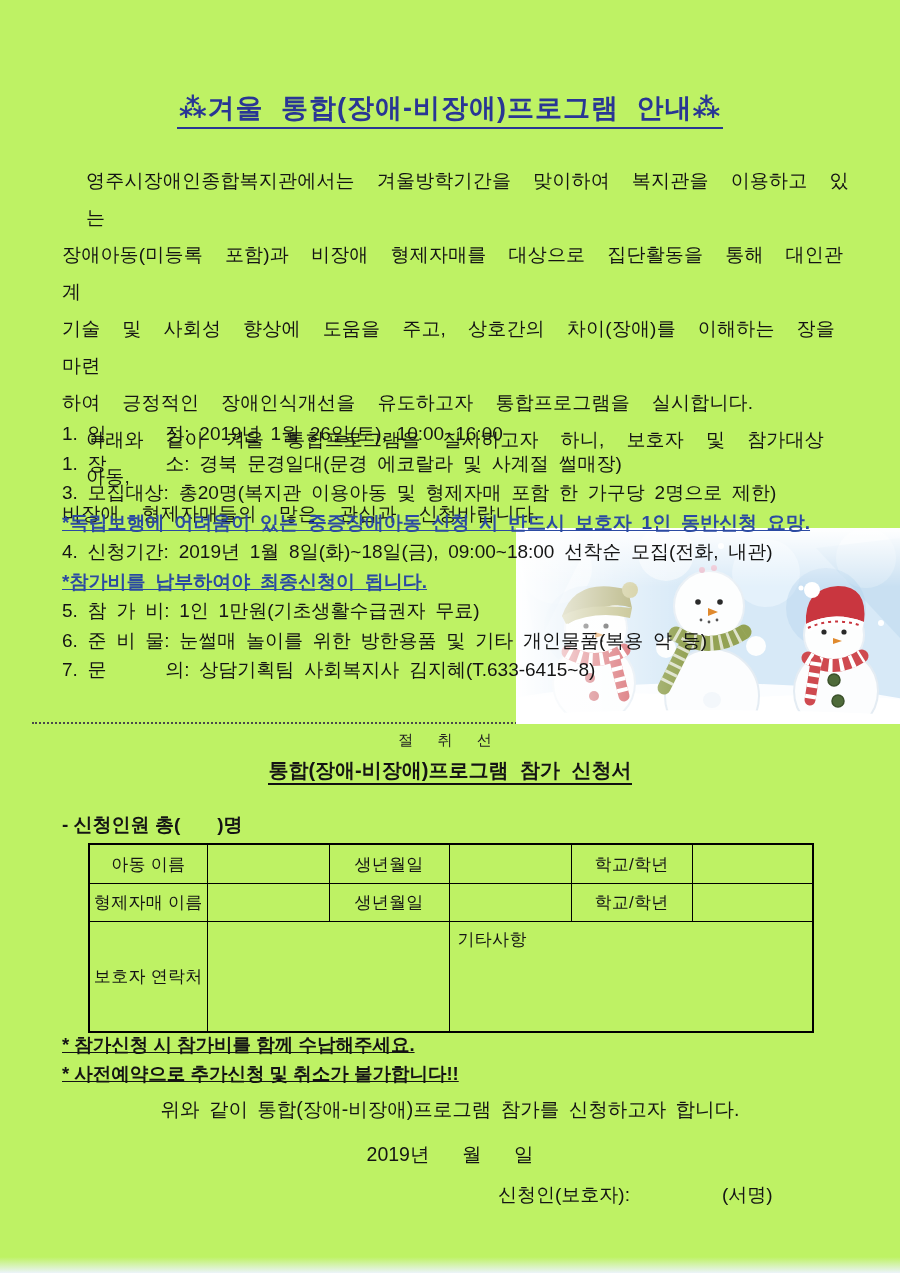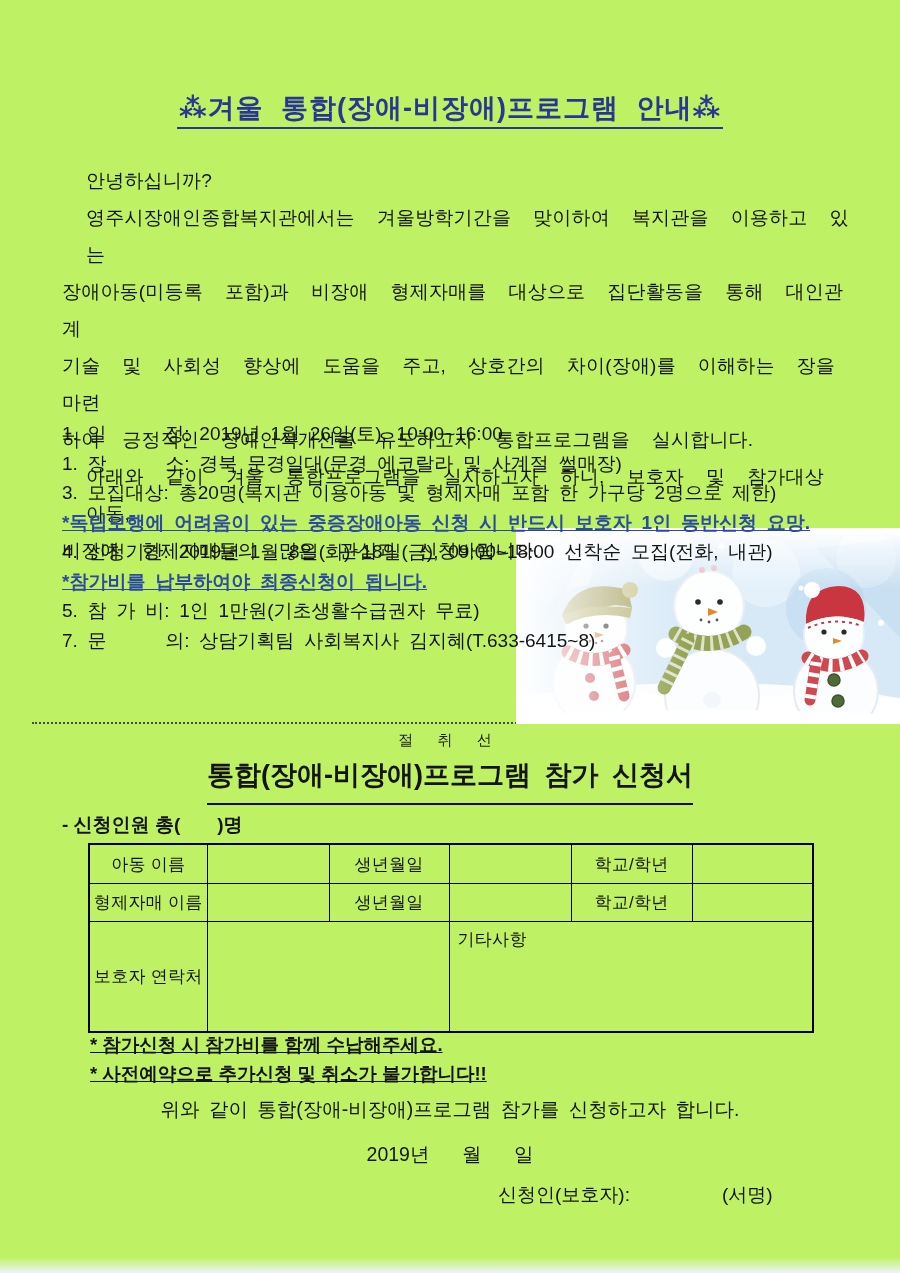--- a/index.html
+++ b/index.html
@@ -28,56 +28,55 @@
   
   .photo{position:absolute;top:528px;right:0;width:384px;height:196px;z-index:1;}
   .photo svg{display:block;width:100%;height:100%;}
   .photo .fade-left{position:absolute;inset:0;background:linear-gradient(to right,#ffffff 0%,rgba(255,255,255,0) 45%);}
   .photo .fade-top{position:absolute;inset:0;background:linear-gradient(to bottom,#ffffff 0%,rgba(255,255,255,0) 30%);}
   
   .cutline{position:absolute;top:722px;left:32px;right:32px;border-top:2px dotted #4a4a4a;}
   .cutline-label{position:absolute;top:731px;left:0;width:100%;text-align:center;
     font-size:15px;letter-spacing:10px;color:#222;}
   .form-title{position:absolute;top:757px;left:0;width:100%;text-align:center;}
-  .form-title span{font-size:27px;font-weight:bold;word-spacing:6px;
-    border-bottom:2px solid #111;padding-bottom:13px;}
+  .form-title span{font-size:20px;font-weight:bold;word-spacing:6px;
+    border-bottom:2px solid #111;padding-bottom:2px;}
   
   .applicants{position:absolute;top:812px;left:62px;font-size:19px;font-weight:bold;white-space:pre;}
   
   .form-table{position:absolute;top:843px;left:88px;border-collapse:collapse;
     border:2px solid #000;table-layout:fixed;width:724px;}
   .form-table td{border:1.5px solid #000;font-size:17px;font-weight:normal;
     text-align:center;vertical-align:middle;padding:0;letter-spacing:.3px;}
   .form-table tr.r1 td{height:38px;}
   .form-table tr.r2 td{height:37px;text-align:center;}
   .form-table tr.r3 td{height:97px;}
   .form-table td.etc{vertical-align:top;text-align:left;padding:6px 8px;}
   
-  .form-notes{position:absolute;top:1030px;left:62px;font-size:18.5px;font-weight:bold;line-height:29px;margin-left:28px;}
+  .form-notes{position:absolute;top:1030px;left:62px;font-size:18.5px;font-weight:bold;line-height:29px;}
   .form-notes .note{text-decoration:underline;white-space:pre-wrap;}
   .request-line{position:absolute;top:1096px;left:0;width:100%;text-align:center;
     font-size:19.5px;word-spacing:4px;}
   .date-line{position:absolute;top:1141px;left:0;width:100%;text-align:center;
     font-size:19.5px;white-space:pre;}
   .signature{position:absolute;top:1182px;left:498px;font-size:19px;display:flex;}
   .signature .sign{margin-left:92px;}
   .bottom-wash{position:absolute;bottom:0;left:0;right:0;height:16px;
     background:linear-gradient(to bottom,rgba(255,255,255,0),#ecf4fa);}
 </style>
 </head>
 <body>
 
 <div class="page">
 
   <div class="doc-title">
     <span>⁂겨울  통합(장애-비장애)프로그램  안내⁂</span>
   </div>
 
   <div class="intro">
-    <div class="line indent">안녕하십니까?</div>
     <div class="line indent">영주시장애인종합복지관에서는  겨울방학기간을  맞이하여  복지관을  이용하고  있는</div>
     <div class="line">장애아동(미등록  포함)과  비장애  형제자매를  대상으로  집단활동을  통해  대인관계</div>
     <div class="line">기술  및  사회성  향상에  도움을  주고,  상호간의  차이(장애)를  이해하는  장을  마련</div>
     <div class="line">하여  긍정적인  장애인식개선을  유도하고자  통합프로그램을  실시합니다.</div>
     <div class="line indent">아래와  같이  겨울  통합프로그램을  실시하고자  하니,  보호자  및  참가대상  아동,</div>
     <div class="line">비장애  형제자매들의  많은  관심과  신청바랍니다.</div>
   </div>
 
   <div class="photo">
     <svg viewBox="0 0 384 196">
@@ -174,20 +173,21 @@
   </div>
 
   <div class="notice">
     <div class="item">1. 일      정: 2019년 1월 26일(토), 10:00~16:00</div>
     <div class="item">1. 장      소: 경북 문경일대(문경 에코랄라 및 사계절 썰매장)</div>
     <div class="item">3. 모집대상: 총20명(복지관 이용아동 및 형제자매 포함 한 가구당 2명으로 제한)</div>
     <div class="item blue">*독립보행에 어려움이 있는 중증장애아동 신청 시 반드시 보호자 1인 동반신청 요망.</div>
     <div class="item">4. 신청기간: 2019년 1월 8일(화)~18일(금), 09:00~18:00 선착순 모집(전화, 내관)</div>
     <div class="item blue">*참가비를 납부하여야 최종신청이 됩니다.</div>
     <div class="item">5. 참 가 비: 1인 1만원(기초생활수급권자 무료)</div>
+    <div class="item">6. 준 비 물: 눈썰매 놀이를 위한 방한용품 및 기타 개인물품(복용 약 등)</div>
     <div class="item">7. 문      의: 상담기획팀 사회복지사 김지혜(T.633-6415~8)</div>
   </div>
 
   <div class="cutline"></div>
   <div class="cutline-label">절 취 선</div>
 
   <div class="form-title">
     <span>통합(장애-비장애)프로그램  참가  신청서</span>
   </div>
 

